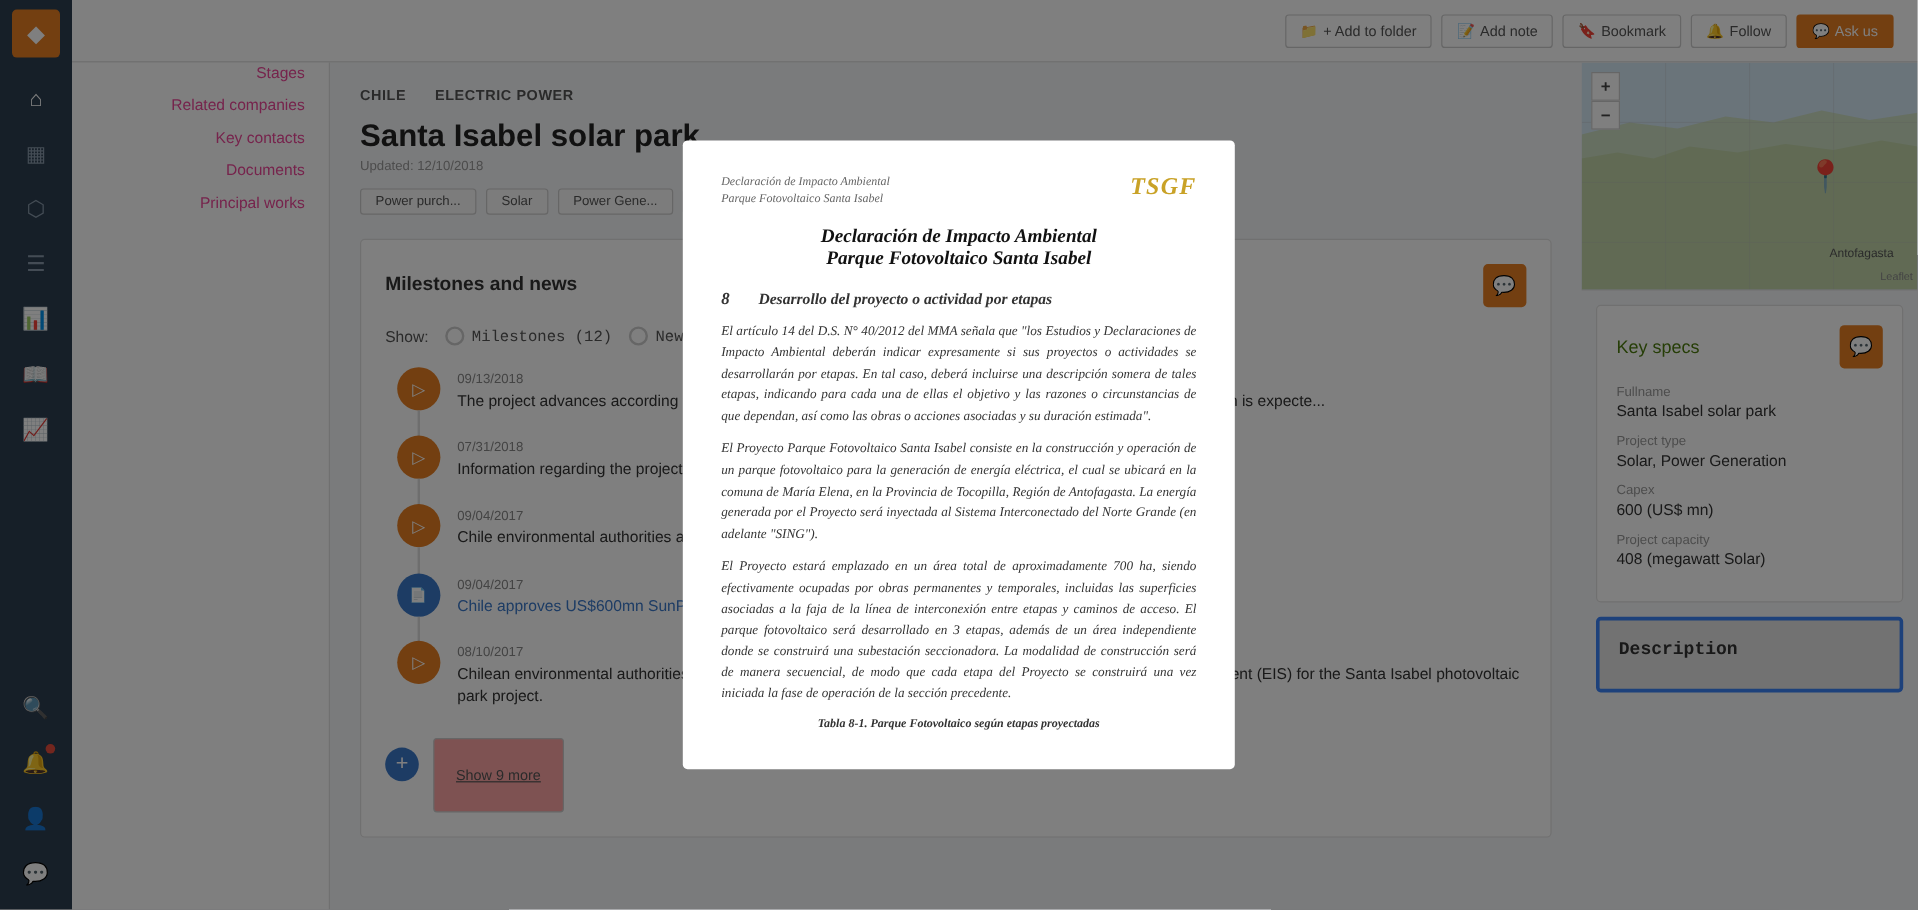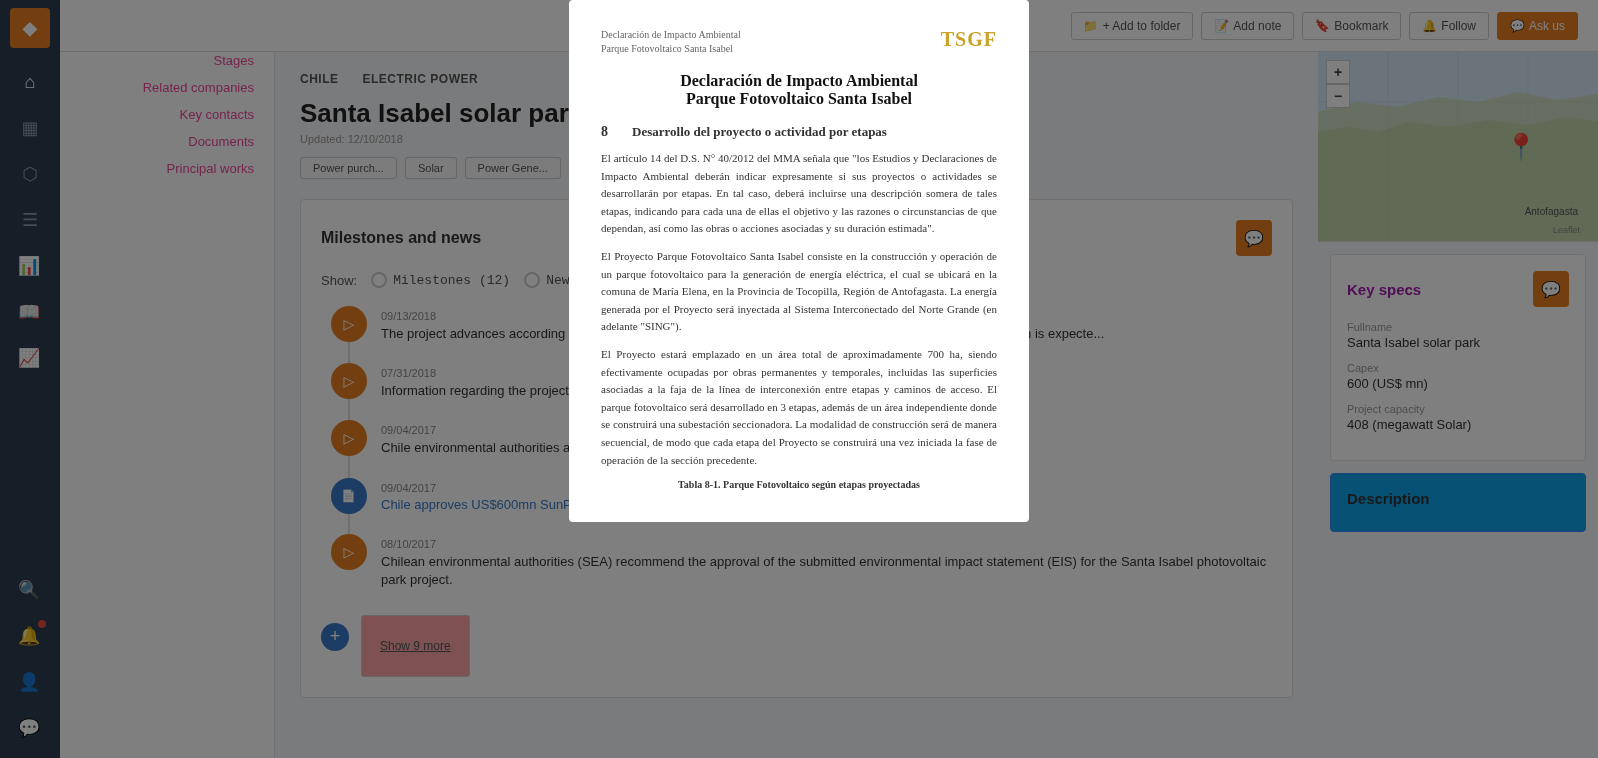--- a/index.html
+++ b/index.html
@@ -241,59 +241,61 @@
       font-size: 26px;
       color: #3a78c9;
     }
     .map-label {
       position: absolute;
       bottom: 24px; right: 20px;
       font-size: 10px; color: #555;
     }
     .leaflet-label {
       position: absolute;
-      bottom: 6px; right: 18px;
+      bottom: 6px; right: 4px;
       font-size: 9px; color: #888;
     }
 
     
     .specs-card {
       background: #fff;
       border: 1px solid #e0e0e0;
       border-radius: 4px;
       margin: 12px 12px 0 12px;
       padding: 16px;
     }
     .specs-header {
       display: flex; justify-content: space-between; align-items: center;
       margin-bottom: 14px;
     }
-    .specs-title { font-size: 15px; font-weight: bold; color: #a21caf; }
+    .specs-title { font-size: 15px; font-weight: normal; color: #4d7c0f; }
     .spec-item { margin-bottom: 12px; }
     .spec-label { font-size: 11px; color: #999; margin-bottom: 2px; }
     .spec-value { font-size: 13px; color: #333; font-weight: 500; }
 
     .desc-card {
-      background: #0ea5e9;
-      border: 1px solid #3b82f6;
+      background: #e5e5e5;
+      border: 3px solid #3b82f6;
       border-radius: 4px;
       margin: 12px 12px 0 12px;
       padding: 16px;
+      font-family: Liberation Mono, monospace;
     }
     .desc-title { font-size: 15px; font-weight: bold; color: #333; margin-bottom: 8px; }
 
     
     .modal-overlay {
       position: fixed;
       top: 0; left: 0; right: 0; bottom: 0;
       background: rgba(0,0,0,0.5);
       z-index: 500;
       display: flex;
-      align-items: flex-start;
+      align-items: center;
       justify-content: center;
+      font-style: italic;
     }
     .modal-doc {
       background: white;
       width: 460px;
       max-height: 540px;
       overflow-y: auto;
       border-radius: 4px;
       padding: 28px 32px;
       position: relative;
       font-family: 'Times New Roman', serif;
@@ -493,20 +495,24 @@
         <div class="specs-card">
           <div class="specs-header">
             <div class="specs-title">Key specs</div>
             <div class="comment-icon-btn">💬</div>
           </div>
           <div class="spec-item">
             <div class="spec-label">Fullname</div>
             <div class="spec-value">Santa Isabel solar park</div>
           </div>
           <div class="spec-item">
+            <div class="spec-label">Project type</div>
+            <div class="spec-value">Solar, Power Generation</div>
+          </div>
+          <div class="spec-item">
             <div class="spec-label">Capex</div>
             <div class="spec-value">600 (US$ mn)</div>
           </div>
           <div class="spec-item">
             <div class="spec-label">Project capacity</div>
             <div class="spec-value">408 (megawatt Solar)</div>
           </div>
         </div>
 
         <div class="desc-card">

